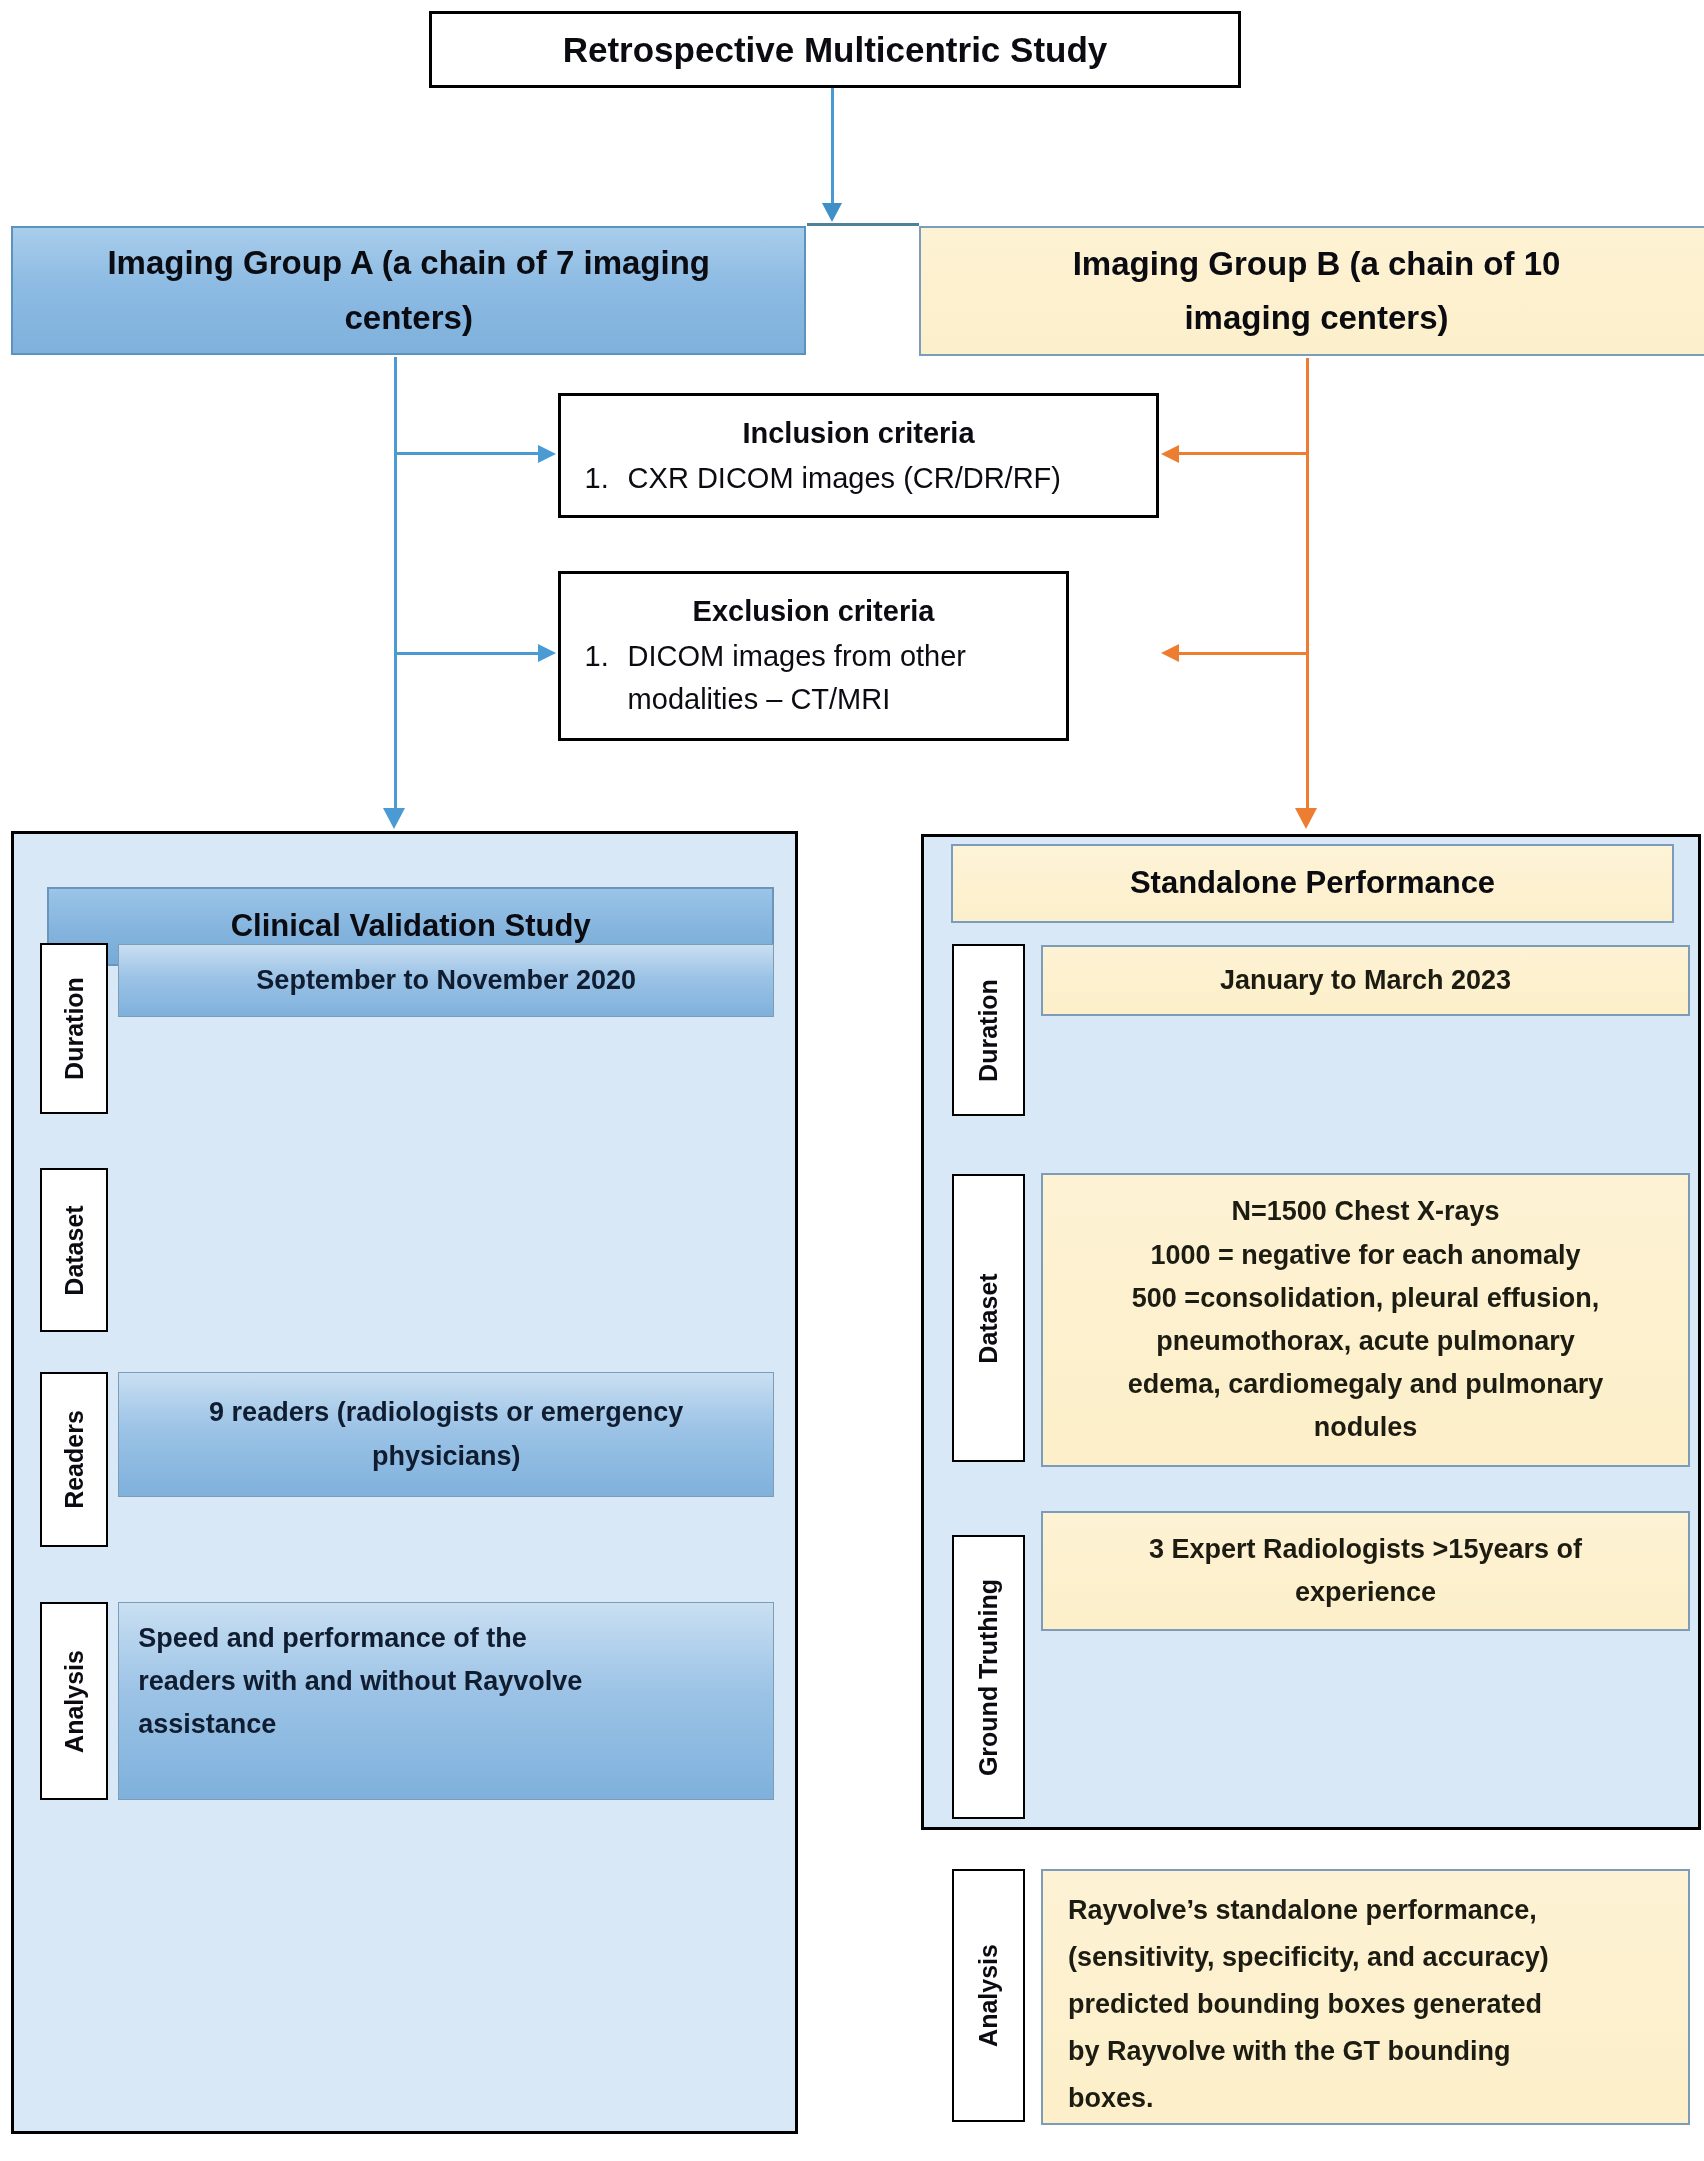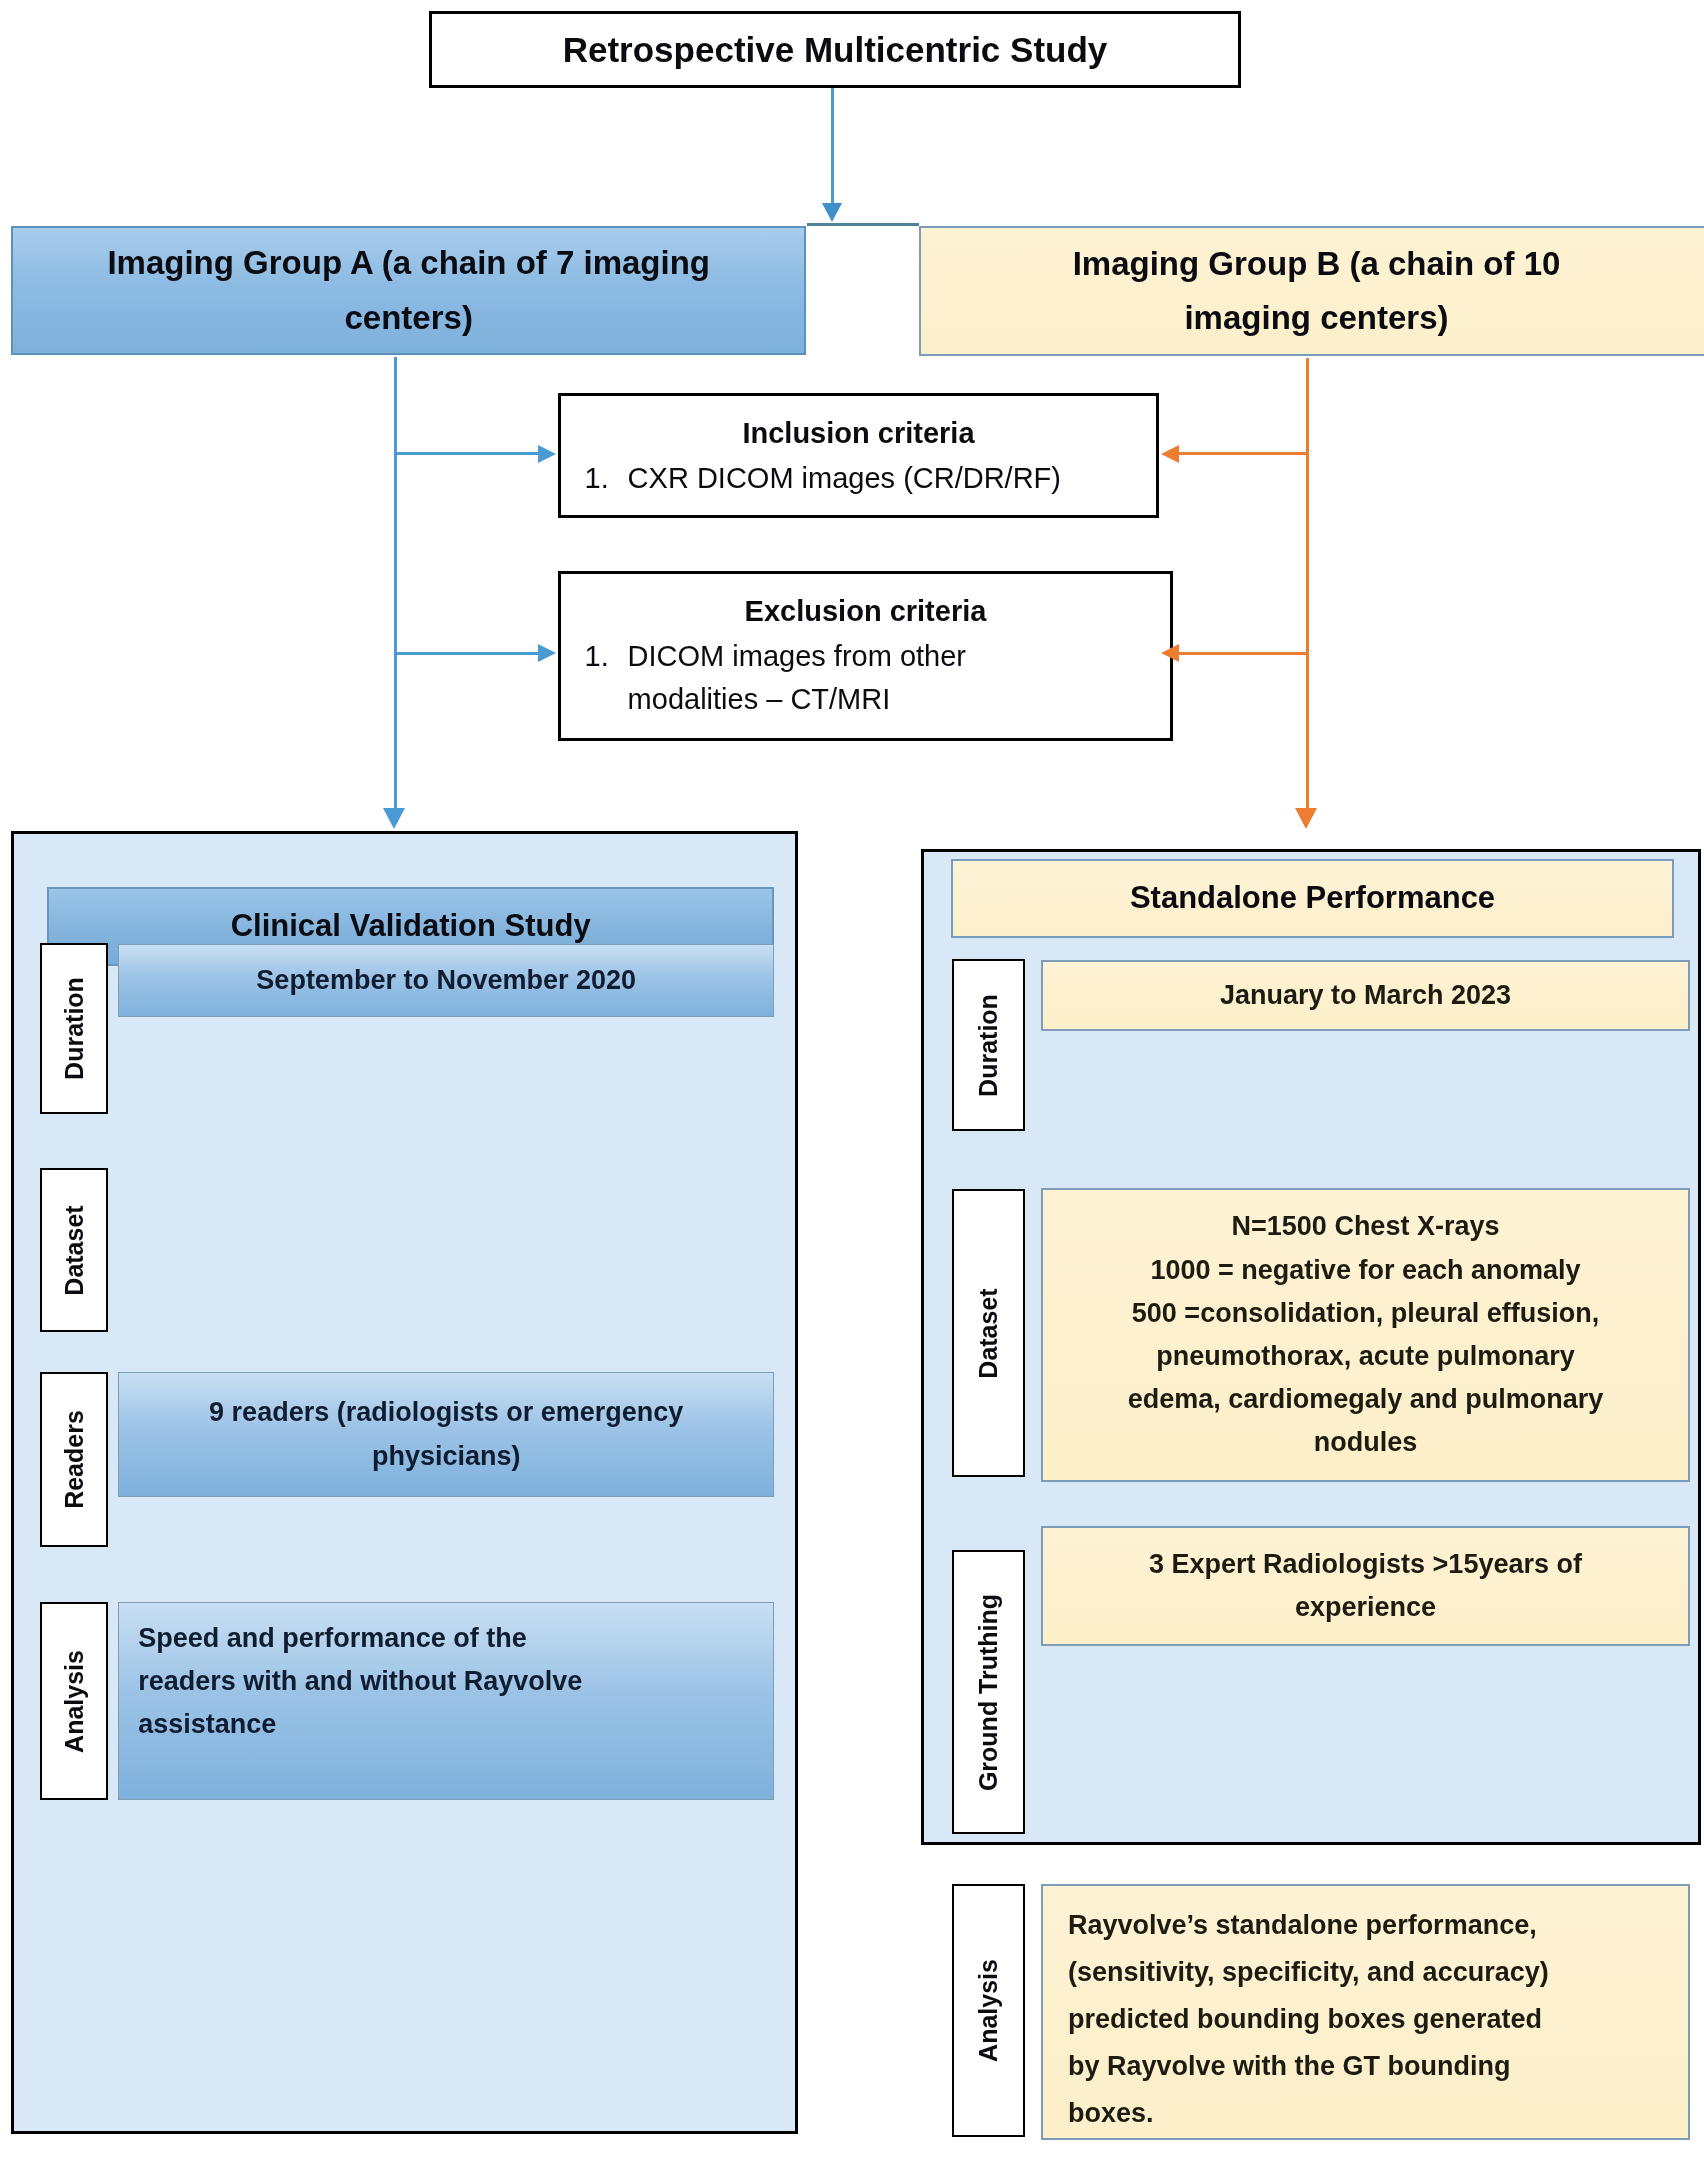--- a/index.html
+++ b/index.html
@@ -75,21 +75,21 @@
   </div>
 
   <div class="abs crit-box" style="left:558px;top:393px;width:601px;height:125px;">
     <div class="crit-title">Inclusion criteria</div>
     <div class="crit-item">
       <span class="crit-num">1.</span>
       <span class="crit-text pre">CXR DICOM images (CR/DR/RF)</span>
     </div>
   </div>
 
-  <div class="abs crit-box" style="left:558px;top:571px;width:615px;height:170px;">
+  <div class="abs crit-box" style="left:558px;top:571px;width:511px;height:170px;">
     <div class="crit-title">Exclusion criteria</div>
     <div class="crit-item">
       <span class="crit-num">1.</span>
       <span class="crit-text pre">DICOM images from other
 modalities – CT/MRI</span>
     </div>
   </div>
 
   <div class="abs line blue" style="left:394px;top:357px;width:2.8px;height:451px;"></div>
   <div class="tri down-blue" style="left:383px;top:808px;"></div>
@@ -133,21 +133,21 @@
     <div class="abs vlabel" style="left:26px;top:768px;width:68px;height:198px;">
       <span>Analysis</span>
     </div>
     <div class="abs rowbox blue center-flex left-align" style="left:104px;top:768px;width:656px;height:198px;padding:13.5px 17px 0 19px;">
       <span class="pre">Speed and performance of the
 readers with and without Rayvolve
 assistance</span>
     </div>
   </div>
 
-  <div class="abs panel" style="left:921px;top:834px;width:780px;height:996px;margin-top:15px;">
+  <div class="abs panel" style="left:921px;top:834px;width:780px;height:996px;">
 
     <div class="abs panel-header cream center-flex" style="left:27px;top:6.7px;width:723px;height:79px;">
       <span>Standalone Performance</span>
     </div>
 
     <div class="abs vlabel" style="left:28px;top:107px;width:73px;height:172px;">
       <span>Duration</span>
     </div>
     <div class="abs rowbox cream center-flex" style="left:117px;top:108px;width:649px;height:71px;">
       <span class="pre">January to March 2023</span>

